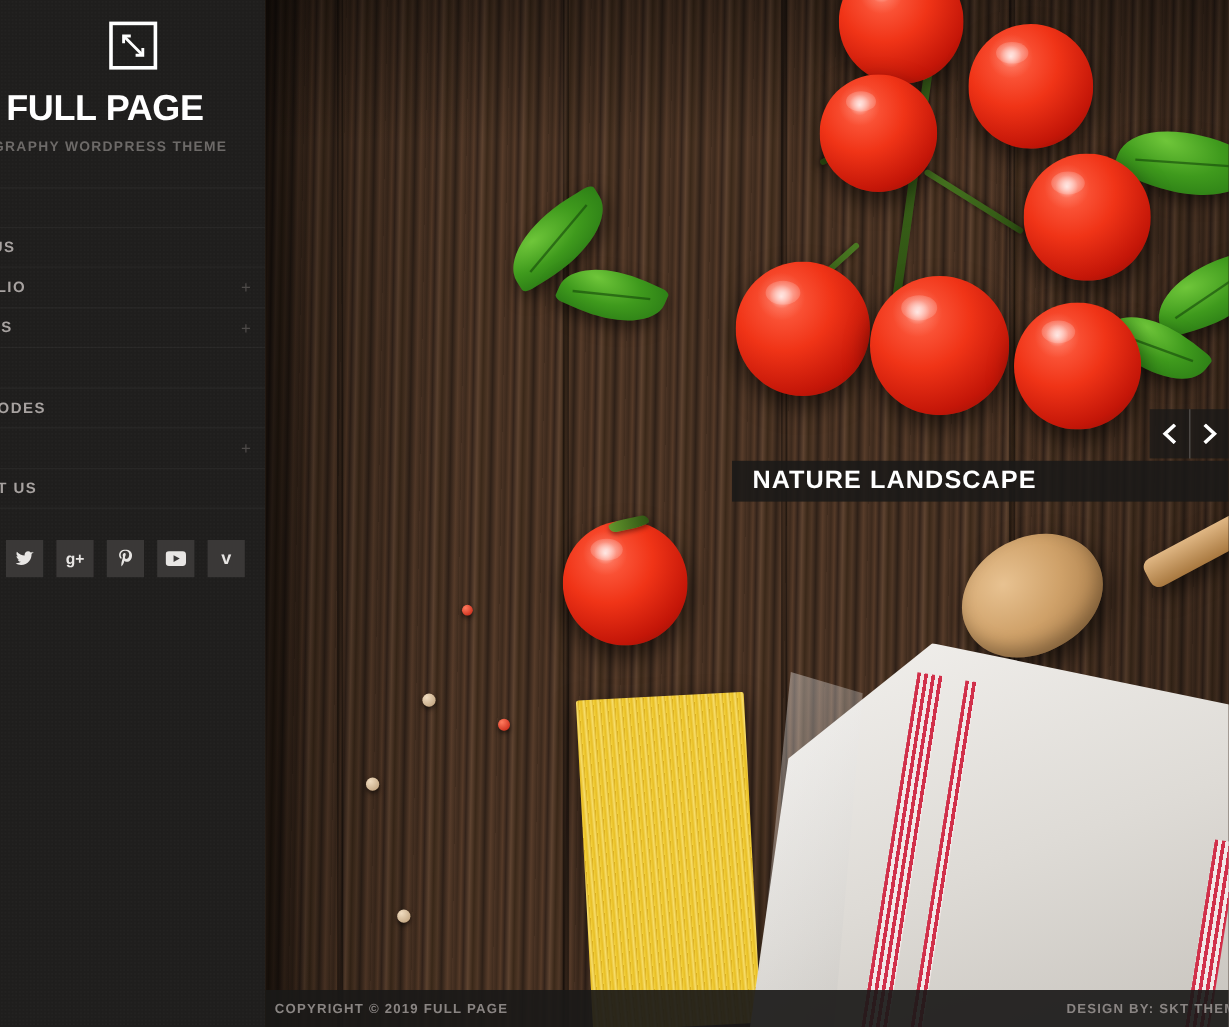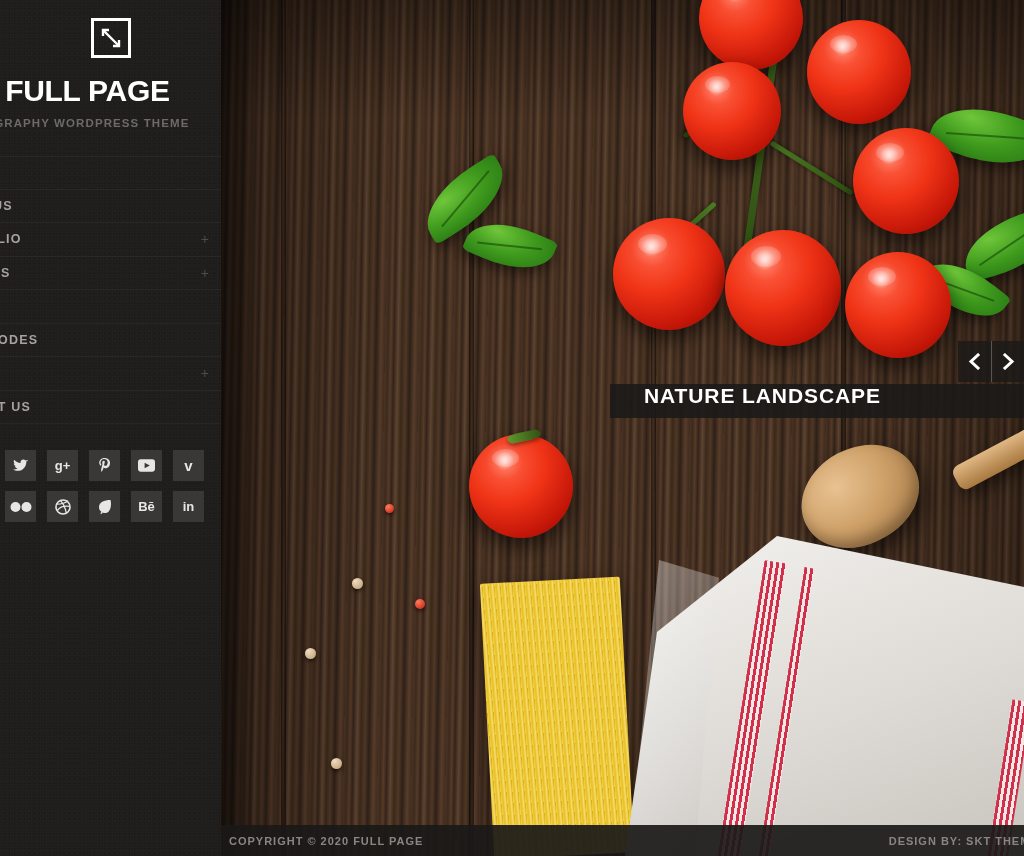--- a/index.html
+++ b/index.html
@@ -236,22 +236,22 @@
   .pepper { position: absolute; border-radius: 50%; box-shadow: 0 2px 4px rgba(0,0,0,0.6); }
   .pepper.red  { background: radial-gradient(circle at 32% 28%, #ff7b5e, #c01c0c); }
   .pepper.pale { background: radial-gradient(circle at 32% 28%, #f0dcc0, #b99a74); }
 
   
   .caption-title {
     position: absolute;
     left: 389px; top: 384px;
     width: 414px; height: 34px;
     background: rgba(26,25,24,0.88);
-    display: flex; 
-    padding-left: 34px;
+    display: flex; align-items: center;
+    padding-left: 17px;
     z-index: 8;
   }
   .caption-title span {
     color: #ffffff;
     font-size: 21px;
     font-weight: bold;
     letter-spacing: 0.9px;
     white-space: nowrap;
   }
   .caption-sub {
@@ -372,21 +372,21 @@
       </div>
       <div class="nav-btn">
         <svg width="13" height="17" viewBox="0 0 13 17" aria-hidden="true">
           <polyline points="3,2 10,8.5 3,15" fill="none" stroke="#ffffff" stroke-width="3" stroke-linecap="square" stroke-linejoin="miter"></polyline>
         </svg>
       </div>
     </div>
   </div>
 
   <div id="footer">
-    <span class="left">COPYRIGHT © 2020 FULL PAGE</span>
+    <span class="left">COPYRIGHT © 2019 FULL PAGE</span>
     <span class="right">DESIGN BY: SKT THEMES</span>
   </div>
 
   <div id="sidebar">
 
     <div class="brand">
       <div class="logo-icon">
         <svg width="22" height="22" viewBox="0 0 22 22" aria-hidden="true">
           <line x1="3" y1="3" x2="19" y2="19" stroke="#ffffff" stroke-width="2.4"></line>
           <polyline points="3,9 3,3 9,3" fill="none" stroke="#ffffff" stroke-width="2.4"></polyline>
@@ -445,44 +445,17 @@
         <div class="social-btn">
           <svg width="17" height="13" viewBox="0 0 18 13" aria-hidden="true">
             <rect x="0" y="0" width="18" height="13" rx="3" fill="#e8e6e4"></rect>
             <polygon points="7,3.5 12.5,6.5 7,9.5" fill="#3a3837"></polygon>
           </svg>
         </div>
         <div class="social-btn">
           <span class="txt" style="font-size:15px;">v</span>
         </div>
       </div>
-      <div class="social-row">
-        <div class="social-btn">
-          <svg width="22" height="10" viewBox="0 0 22 10" aria-hidden="true">
-            <circle cx="5.5" cy="5" r="5" fill="#e8e6e4"></circle>
-            <circle cx="16.5" cy="5" r="5" fill="#e8e6e4"></circle>
-          </svg>
-        </div>
-        <div class="social-btn">
-          <svg width="16" height="16" viewBox="0 0 16 16" aria-hidden="true">
-            <circle cx="8" cy="8" r="7" fill="none" stroke="#e8e6e4" stroke-width="1.6"></circle>
-            <path d="M1.6 5.2C6 5.2 10.4 4.2 13 1.6" fill="none" stroke="#e8e6e4" stroke-width="1.3"></path>
-            <path d="M2.2 11.6C5 7.8 9.4 6.6 14.6 7.4" fill="none" stroke="#e8e6e4" stroke-width="1.3"></path>
-            <path d="M5.6 1.6C8.4 4.8 10.6 9 11.2 14.2" fill="none" stroke="#e8e6e4" stroke-width="1.3"></path>
-          </svg>
-        </div>
-        <div class="social-btn">
-          <svg width="15" height="15" viewBox="0 0 15 15" aria-hidden="true">
-            <path fill="#e8e6e4" d="M13.5 1C7 1 2 3.4 2 8.2c0 2 1 3.6 2.4 4.6-.5.6-.9 1.3-1.1 2h1.6c.2-.5.5-1 .8-1.4.8.4 1.7.6 2.6.6 3.6 0 5.7-3.9 5.7-9.3 0-1.3-.2-2.5-.5-3.7z"></path>
-          </svg>
-        </div>
-        <div class="social-btn">
-          <span class="txt">Bē</span>
-        </div>
-        <div class="social-btn">
-          <span class="txt">in</span>
-        </div>
-      </div>
     </div>
 
   </div>
 
 </div>
 
 </body></html>

